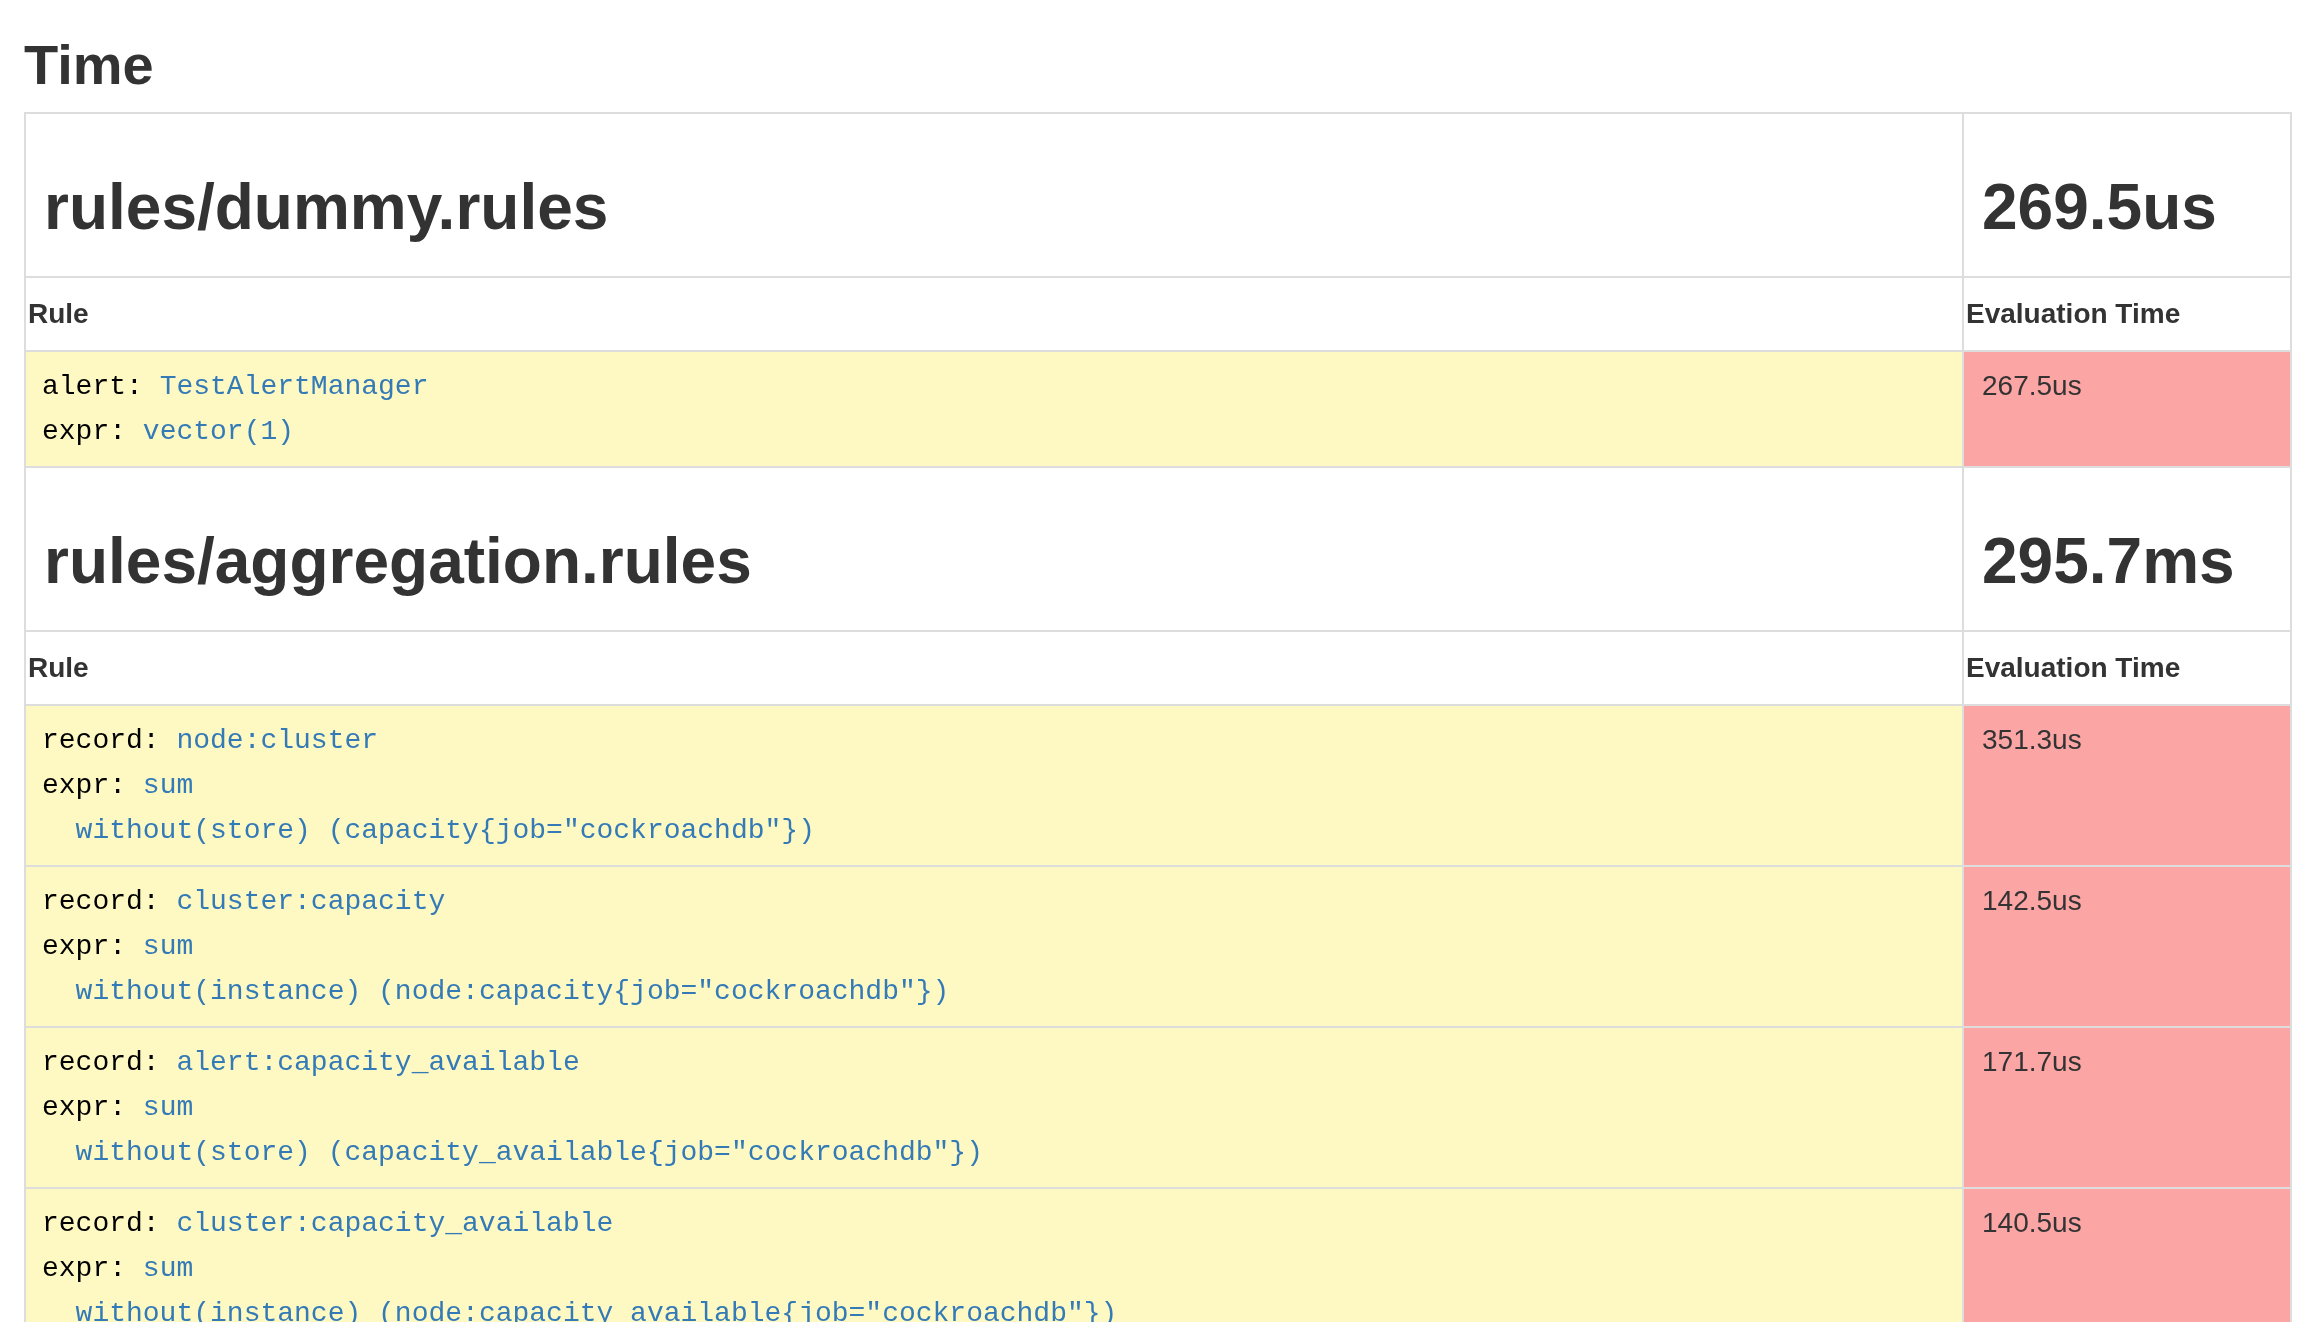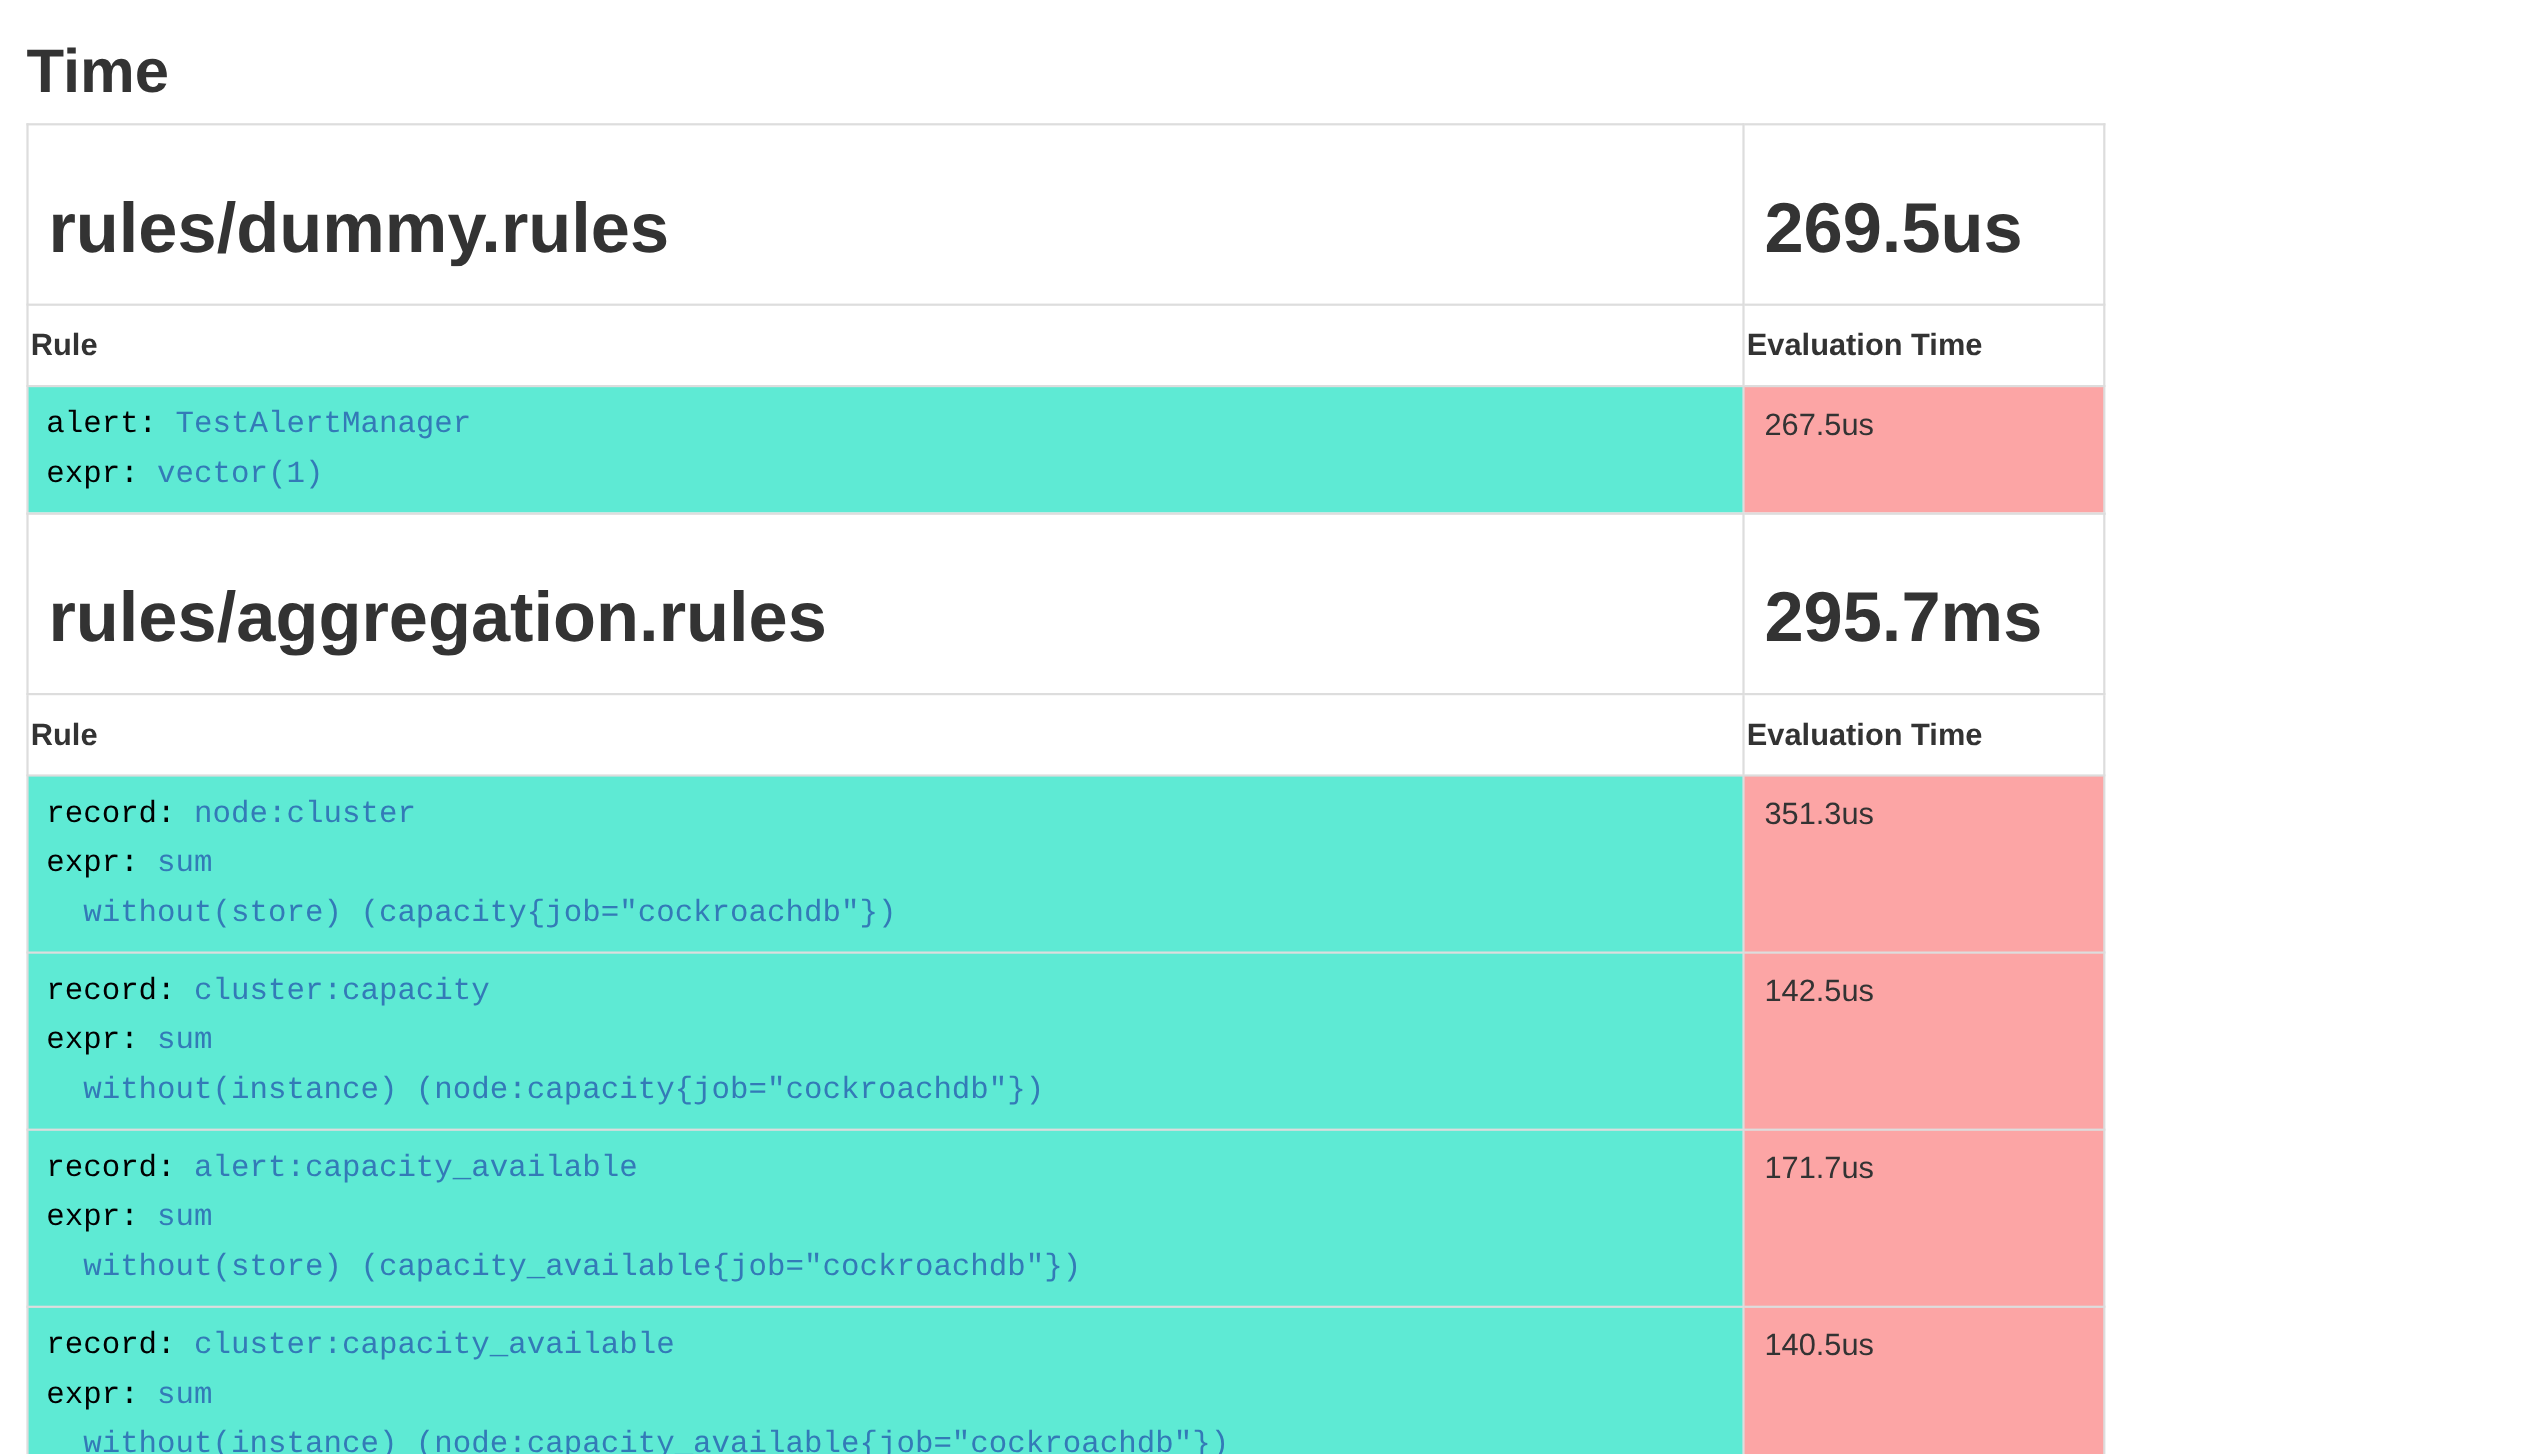--- a/index.html
+++ b/index.html
@@ -16,21 +16,21 @@
     color: #333333;
   }
   h1.page-title {
     font-size: 56px;
     line-height: 1.1;
     font-weight: 700;
     color: #333333;
     margin: 34px 0 16px 0;
   }
   table.rule-group {
-    width: 1890px;
+    width: 2268px;
     border-collapse: collapse;
     table-layout: fixed;
     background: #ffffff;
   }
   table.rule-group + table.rule-group { margin-top: -2px; }
   td { border: 2px solid #dddddd; vertical-align: top; }
   col.c-eval { width: 328px; }
   td.group-cell { padding: 14px 18px; }
   h2.group-title {
     font-size: 64px;
@@ -42,21 +42,21 @@
     overflow: hidden;
   }
   td.col-header {
     padding: 16px 2px;
     font-weight: 700;
     font-size: 28px;
     line-height: 40px;
     color: #333333;
   }
   td.rule-cell {
-    background: #5eead4;
+    background: #fef9c3;
     padding: 12px 16px;
     font-family: "Liberation Mono", "DejaVu Sans Mono", monospace;
     font-size: 28px;
     line-height: 45px;
     white-space: pre-wrap;
     color: #000000;
   }
   .rule-link { color: #337ab7; text-decoration: none; }
   td.eval-time {
     padding: 14px 18px;

